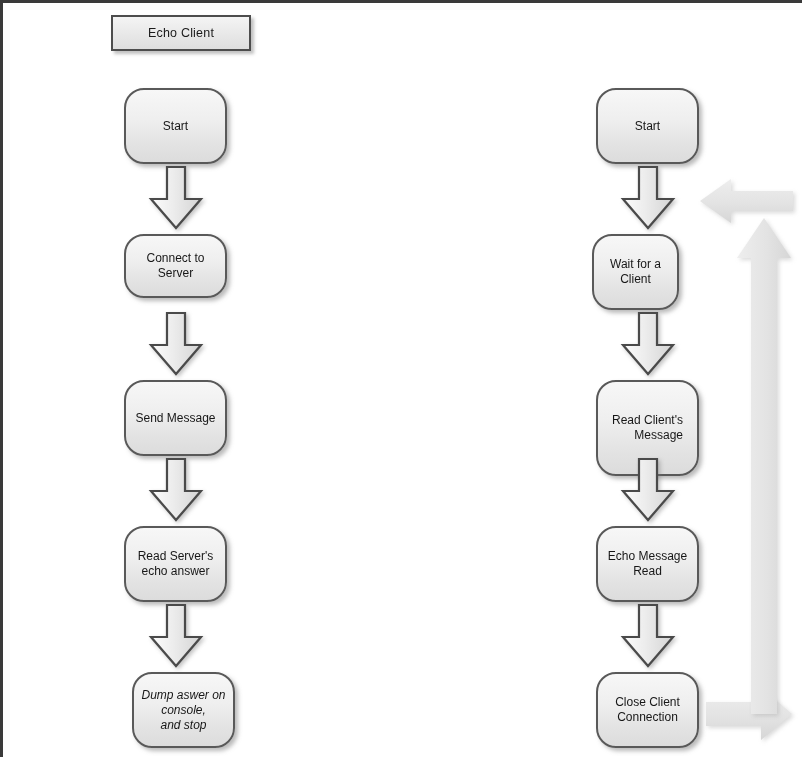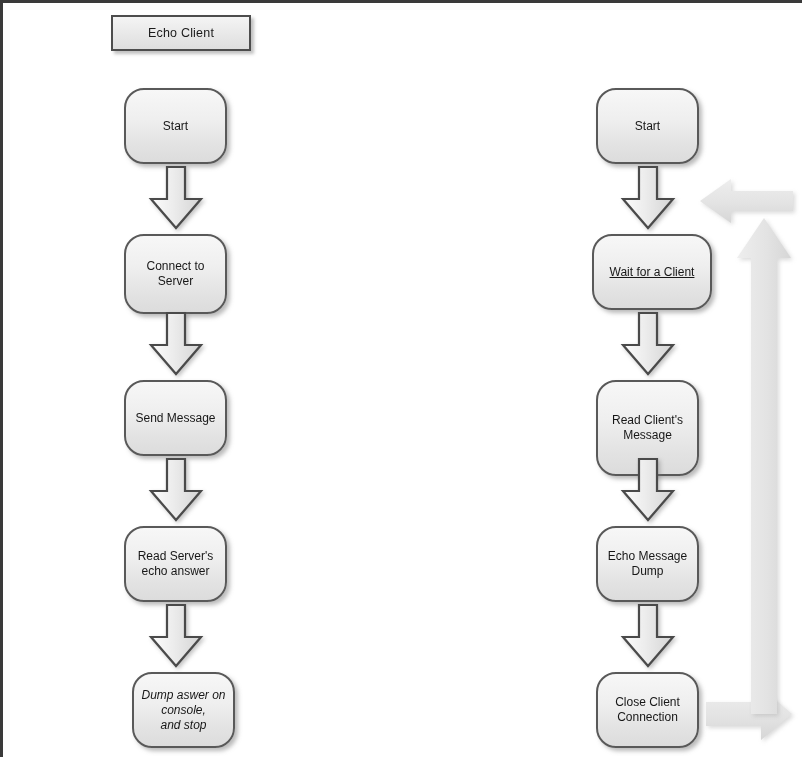--- a/index.html
+++ b/index.html
@@ -100,21 +100,21 @@
     <defs>
       <linearGradient id="ag1" x1="0" y1="0" x2="1" y2="0">
         <stop offset="0%" stop-color="#fcfcfc"></stop>
         <stop offset="45%" stop-color="#ececec"></stop>
         <stop offset="100%" stop-color="#d4d4d4"></stop>
       </linearGradient>
     </defs>
     <polygon points="19,1 37,1 37,33 53,33 28,62 3,33 19,33" fill="url(#ag1)" stroke="#4a4a4a" stroke-width="2.2" stroke-linejoin="miter"></polygon>
   </svg>
 
-  <div class="node" style="left:124px; top:234px; width:103px; height:80px;">
+  <div class="node" style="left:124px; top:234px; width:103px; height:64px;">
     <div>
       <span>Connect to</span>
       <span>Server</span>
     </div>
   </div>
 
   <svg class="arrow-down" style="left:148px; top:312px;" width="56" height="65" viewBox="0 0 56 65">
     <polygon points="19,1 37,1 37,33 53,33 28,62 3,33 19,33" fill="url(#ag1)" stroke="#4a4a4a" stroke-width="2.2" stroke-linejoin="miter"></polygon>
   </svg>
 
@@ -152,45 +152,45 @@
   <div class="node" style="left:596px; top:88px; width:103px; height:76px;">
     <div>
       <span>Start</span>
     </div>
   </div>
 
   <svg class="arrow-down" style="left:620px; top:166px;" width="56" height="65" viewBox="0 0 56 65">
     <polygon points="19,1 37,1 37,33 53,33 28,62 3,33 19,33" fill="url(#ag1)" stroke="#4a4a4a" stroke-width="2.2" stroke-linejoin="miter"></polygon>
   </svg>
 
-  <div class="node" style="left:592px; top:234px; width:120px; height:76px;text-decoration:underline;">
+  <div class="node" style="left:592px; top:234px; width:87px; height:76px;">
     <div>
       <span>Wait for a Client</span>
     </div>
   </div>
 
   <svg class="arrow-down" style="left:620px; top:312px;" width="56" height="65" viewBox="0 0 56 65">
     <polygon points="19,1 37,1 37,33 53,33 28,62 3,33 19,33" fill="url(#ag1)" stroke="#4a4a4a" stroke-width="2.2" stroke-linejoin="miter"></polygon>
   </svg>
 
-  <div class="node" style="left:596px; top:380px; width:103px; height:96px;">
+  <div class="node" style="left:596px; top:380px; width:103px; height:96px;text-align:right;">
     <div>
       <span>Read Client's</span>
       <span>Message</span>
     </div>
   </div>
 
   <svg class="arrow-down" style="left:620px; top:458px;" width="56" height="65" viewBox="0 0 56 65">
     <polygon points="19,1 37,1 37,33 53,33 28,62 3,33 19,33" fill="url(#ag1)" stroke="#4a4a4a" stroke-width="2.2" stroke-linejoin="miter"></polygon>
   </svg>
 
   <div class="node" style="left:596px; top:526px; width:103px; height:76px;">
     <div>
       <span>Echo Message</span>
-      <span>Dump</span>
+      <span>Read</span>
     </div>
   </div>
 
   <svg class="arrow-down" style="left:620px; top:604px;" width="56" height="65" viewBox="0 0 56 65">
     <polygon points="19,1 37,1 37,33 53,33 28,62 3,33 19,33" fill="url(#ag1)" stroke="#4a4a4a" stroke-width="2.2" stroke-linejoin="miter"></polygon>
   </svg>
 
   <div class="node" style="left:596px; top:672px; width:103px; height:76px;">
     <div>
       <span>Close Client</span>

